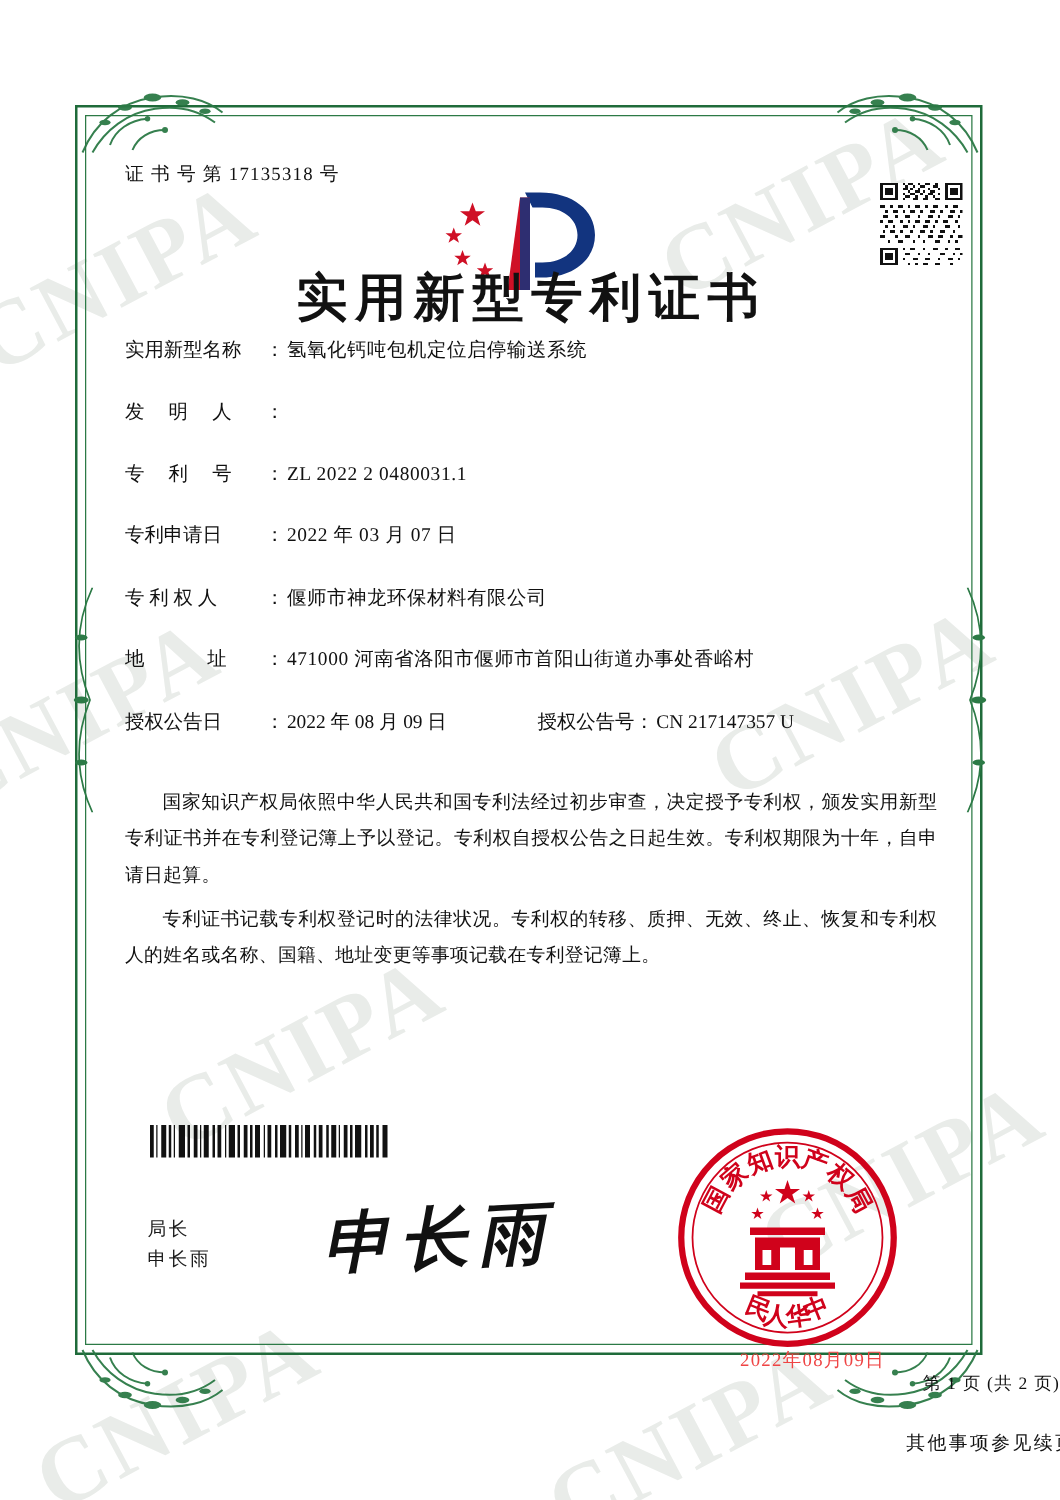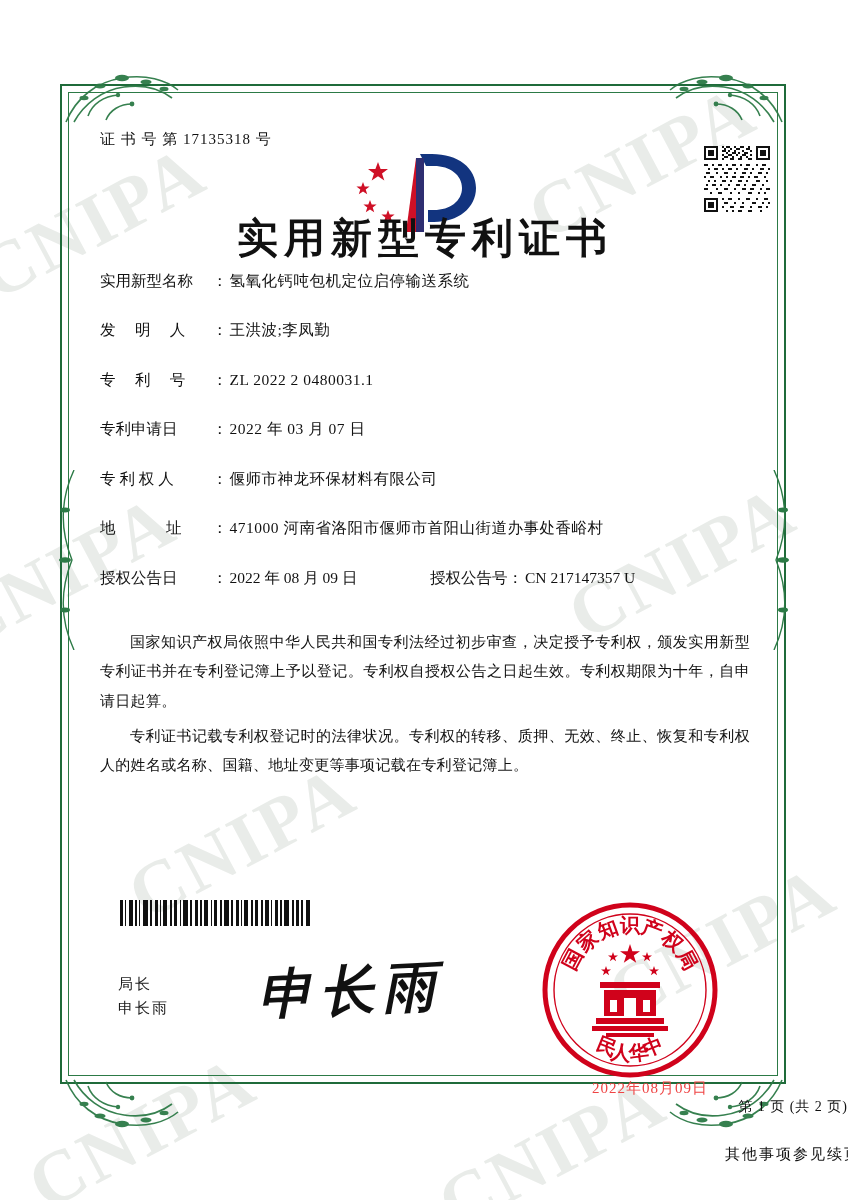--- a/index.html
+++ b/index.html
@@ -531,21 +531,20 @@
 
       <div class="field-row">
         <span class="f-label">实用新型名称</span>
         <span class="f-colon">：</span>
         <span class="f-value">氢氧化钙吨包机定位启停输送系统</span>
       </div>
 
       <div class="field-row">
         <span class="f-label">发　 明　 人</span>
         <span class="f-colon">：</span>
-        <span class="f-value">王洪波;李凤勤</span>
       </div>
 
       <div class="field-row">
         <span class="f-label">专　 利　 号</span>
         <span class="f-colon">：</span>
         <span class="f-value">ZL 2022 2 0480031.1</span>
       </div>
 
       <div class="field-row">
         <span class="f-label">专利申请日</span>

